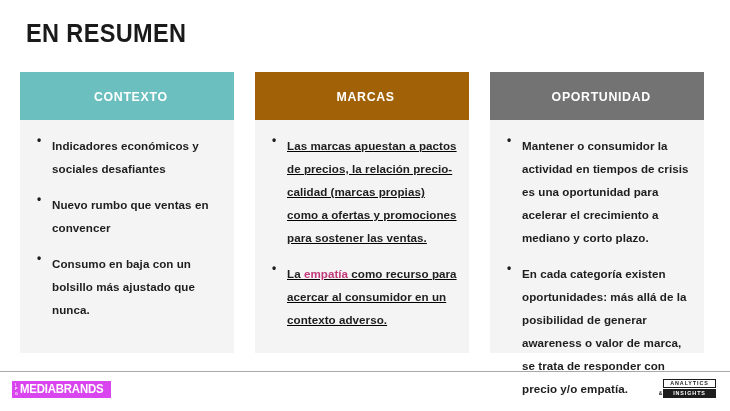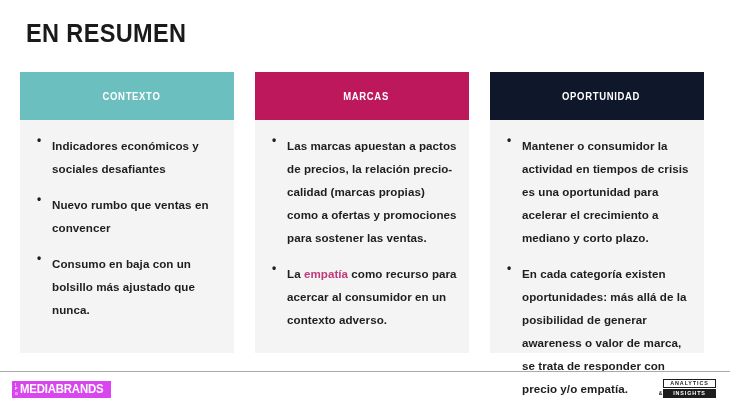--- a/index.html
+++ b/index.html
@@ -51,38 +51,38 @@
     display: flex;
     flex-direction: column;
   }
 
   .col-header {
     height: 48px;
     display: flex;
     align-items: center;
     justify-content: center;
     color: #ffffff;
-    font-size: 10px;
+    font-size: 13px;
     font-weight: bold;
     letter-spacing: 0.7px;
     transform-origin: center;
     padding-left: 8px;
   }
   .col-header span {
     display: inline-block;
     transform: scaleX(0.95);
   }
 
   .col-body {
     background: #f4f4f4;
     padding: 14px 10px 16px 8px;
     box-sizing: border-box;
   }
   .col-body.h1 { height: 233px; }
-  .col-body.h2 { height: 233px; }
+  .col-body.h2 { height: 233px; text-decoration: underline; }
   .col-body.h3 { height: 233px; }
 
   ul.bullets {
     list-style: none;
     margin: 0;
     padding: 0;
   }
   ul.bullets li {
     position: relative;
     padding-left: 24px;
@@ -206,33 +206,33 @@
       <div class="col-body h1">
         <ul class="bullets">
           <li>Indicadores económicos y sociales desafiantes</li>
           <li>Nuevo rumbo que ventas en convencer</li>
           <li>Consumo en baja con un bolsillo más ajustado que nunca.</li>
         </ul>
       </div>
     </div>
 
     <div class="column">
-      <div class="col-header" style="background:#be185d;">
+      <div class="col-header" style="background:#a16207;">
         <span>MARCAS</span>
       </div>
       <div class="col-body h2">
         <ul class="bullets">
           <li>Las marcas apuestan a pactos de precios, la relación precio-calidad (marcas propias) como a ofertas y promociones para sostener las ventas.</li>
           <li class="accent-magenta"><span>La </span><span class="hl">empatía</span><span> como recurso para acercar al consumidor en un contexto adverso.</span></li>
         </ul>
       </div>
     </div>
 
     <div class="column">
-      <div class="col-header" style="background:#0f172a;justify-content:center;">
+      <div class="col-header" style="background:#737373;justify-content:center;">
         <span>OPORTUNIDAD</span>
       </div>
       <div class="col-body h3">
         <ul class="bullets">
           <li>Mantener o consumidor la actividad en tiempos de crisis es una oportunidad para acelerar el crecimiento a mediano y corto plazo.</li>
           <li class="text-blue">En cada categoría existen oportunidades: más allá de la posibilidad de generar awareness o valor de marca, se trata de responder con precio y/o empatía.</li>
         </ul>
       </div>
     </div>
 

